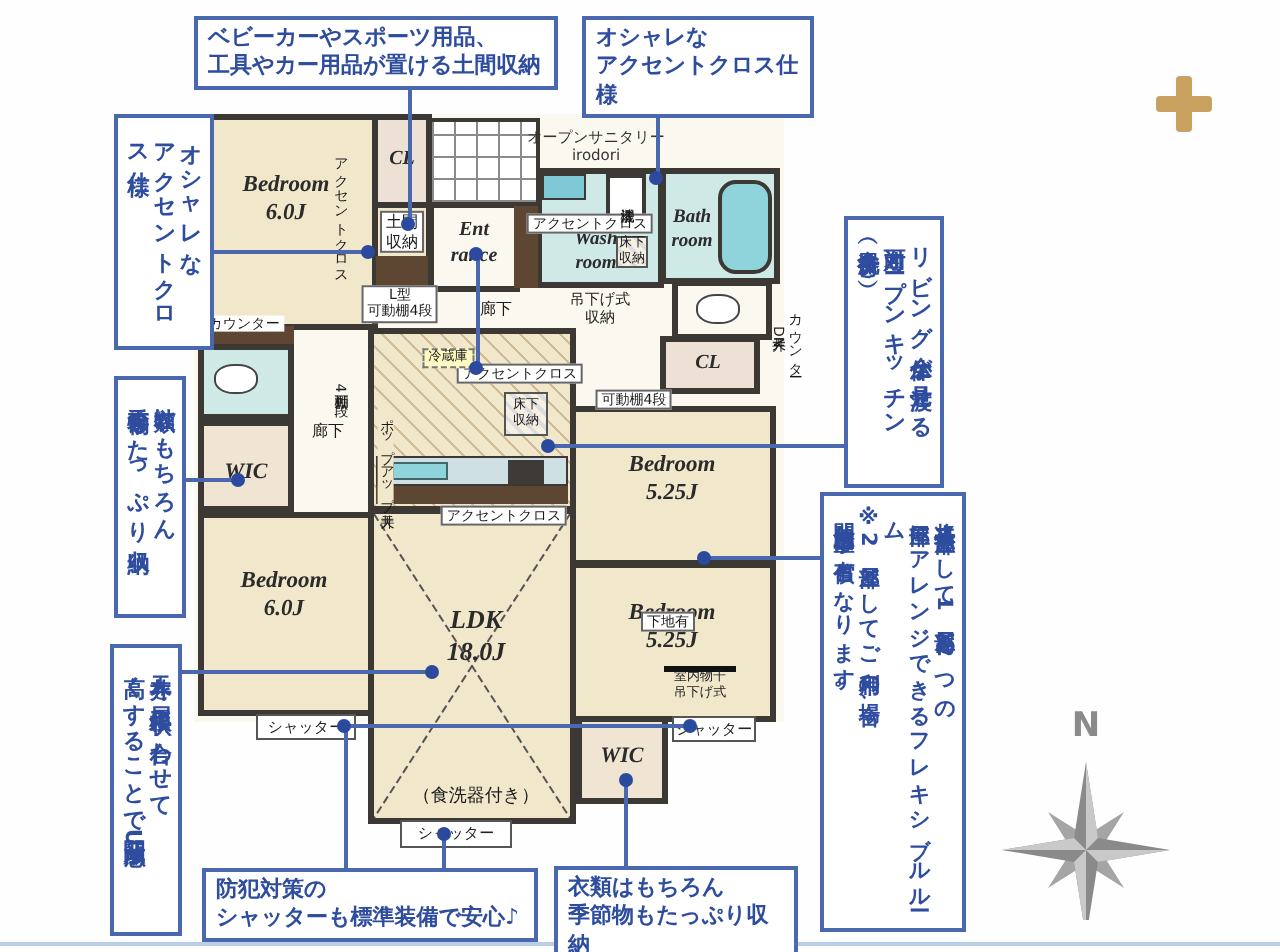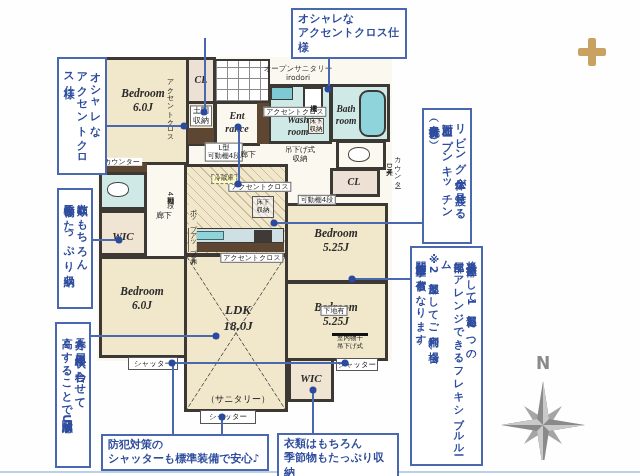--- a/index.html
+++ b/index.html
@@ -53,20 +53,22 @@
   #compassN{position:absolute;transform:translate(-50%,-50%);color:#8a8a8a;font-weight:bold;
             font-size:17px;z-index:30;}
   .pagefoot{position:absolute;left:0;top:471px;width:640px;height:2px;background:#b9cfe6;z-index:2;}
   svg.ov{position:absolute;z-index:5;}
 </style>
 </head>
 <body>
 
 <div id="canvas">
 
+  <div class="co" style="left:97px;top:8px;width:182px;">ベビーカーやスポーツ用品、
+工具やカー用品が置ける土間収納</div>
   <div class="co" style="left:291px;top:8px;width:116px;">オシャレな
 アクセントクロス仕様</div>
   <div class="co v" style="left:57px;top:57px;height:118px;">オシャレな
 アクセントクロス仕様</div>
   <div class="co v" style="left:57px;top:188px;height:121px;">衣類はもちろん
 季節物もたっぷり収納</div>
   <div class="co v" style="left:55px;top:322px;height:146px;">天井を屋根形状に合わせて
 高くすることで開放感UP</div>
   <div class="co v" style="left:422px;top:108px;height:136px;">リビング全体が見渡せる
 対面オープンキッチン
@@ -151,40 +153,40 @@
   <div class="rlabel" style="left:346px;top:116px;font-size:9.5px;">Bath
 room</div>
   <div class="rlabel" style="left:123px;top:237px;font-size:11px;">WIC</div>
   <div class="rlabel" style="left:311px;top:379px;font-size:11px;">WIC</div>
   <div class="rlabel" style="left:201px;top:80px;font-size:10px;">CL</div>
   <div class="rlabel" style="left:354px;top:182px;font-size:10px;">CL</div>
 
   <div class="sl v" style="left:170px;top:106px;font-size:7px;">アクセントクロス</div>
   <div class="sl wbox" style="left:201px;top:116px;font-size:8px;">土間
 収納</div>
-  <div class="sl wbox" style="left:200px;top:152px;font-size:7px;margin-left:24px;">L型
+  <div class="sl wbox" style="left:200px;top:152px;font-size:7px;">L型
 可動棚4段</div>
   <div class="sl" style="left:248px;top:155px;font-size:8px;">廊下</div>
   <div class="sl" style="left:164px;top:216px;font-size:8px;">廊下</div>
   <div class="sl" style="left:298px;top:73px;font-size:7.5px;color:#333;z-index:4;">オープンサニタリー
 irodori</div>
   <div class="sl wbox" style="left:295px;top:112px;font-size:7px;">アクセントクロス</div>
   <div class="sl v" style="left:313px;top:99px;font-size:7px;">洗濯機</div>
   <div class="sl" style="left:316px;top:126px;font-size:6.5px;">床下
 収納</div>
   <div class="sl" style="left:300px;top:154px;font-size:7.5px;">吊下げ式
 収納</div>
   <div class="sl v" style="left:393px;top:168px;font-size:7px;">カウンター
 天井DN</div>
   <div class="sl wbox" style="left:317px;top:200px;font-size:7px;">可動棚4段</div>
   <div class="sl v" style="left:170px;top:194px;font-size:7px;">可動棚4段</div>
   <div class="sl wbox" style="left:334px;top:279px;font-size:7px;margin-top:32px;">下地有</div>
   <div class="sl" style="left:350px;top:343px;font-size:6.5px;">室内物干
 吊下げ式</div>
-  <div class="sl" style="left:238px;top:399px;font-size:9px;">（サニタリー）</div>
+  <div class="sl" style="left:238px;top:399px;font-size:9px;">（食洗器付き）</div>
   <div class="sl wbox" style="left:260px;top:187px;font-size:7px;">アクセントクロス</div>
   <div class="sl wbox" style="left:252px;top:258px;font-size:7px;">アクセントクロス</div>
   <div class="sl" style="left:224px;top:179px;font-size:6.5px;background:#fef9c3;border:1px dashed #777;padding:0 2px;">冷蔵庫</div>
   <div class="sl" style="left:263px;top:207px;font-size:6.5px;">床下
 収納</div>
   <div class="sl v" style="left:193px;top:228px;font-size:7px;background:#f1e7cb;">ポップアップ天井</div>
   <div class="sl wbox" style="left:122px;top:162px;font-size:7px;border:none;">カウンター</div>
 
   <div class="shutter" style="left:128px;top:357px;width:50px;height:13px;">シャッター</div>
   <div class="shutter" style="left:200px;top:410px;width:56px;height:14px;">シャッター</div>

